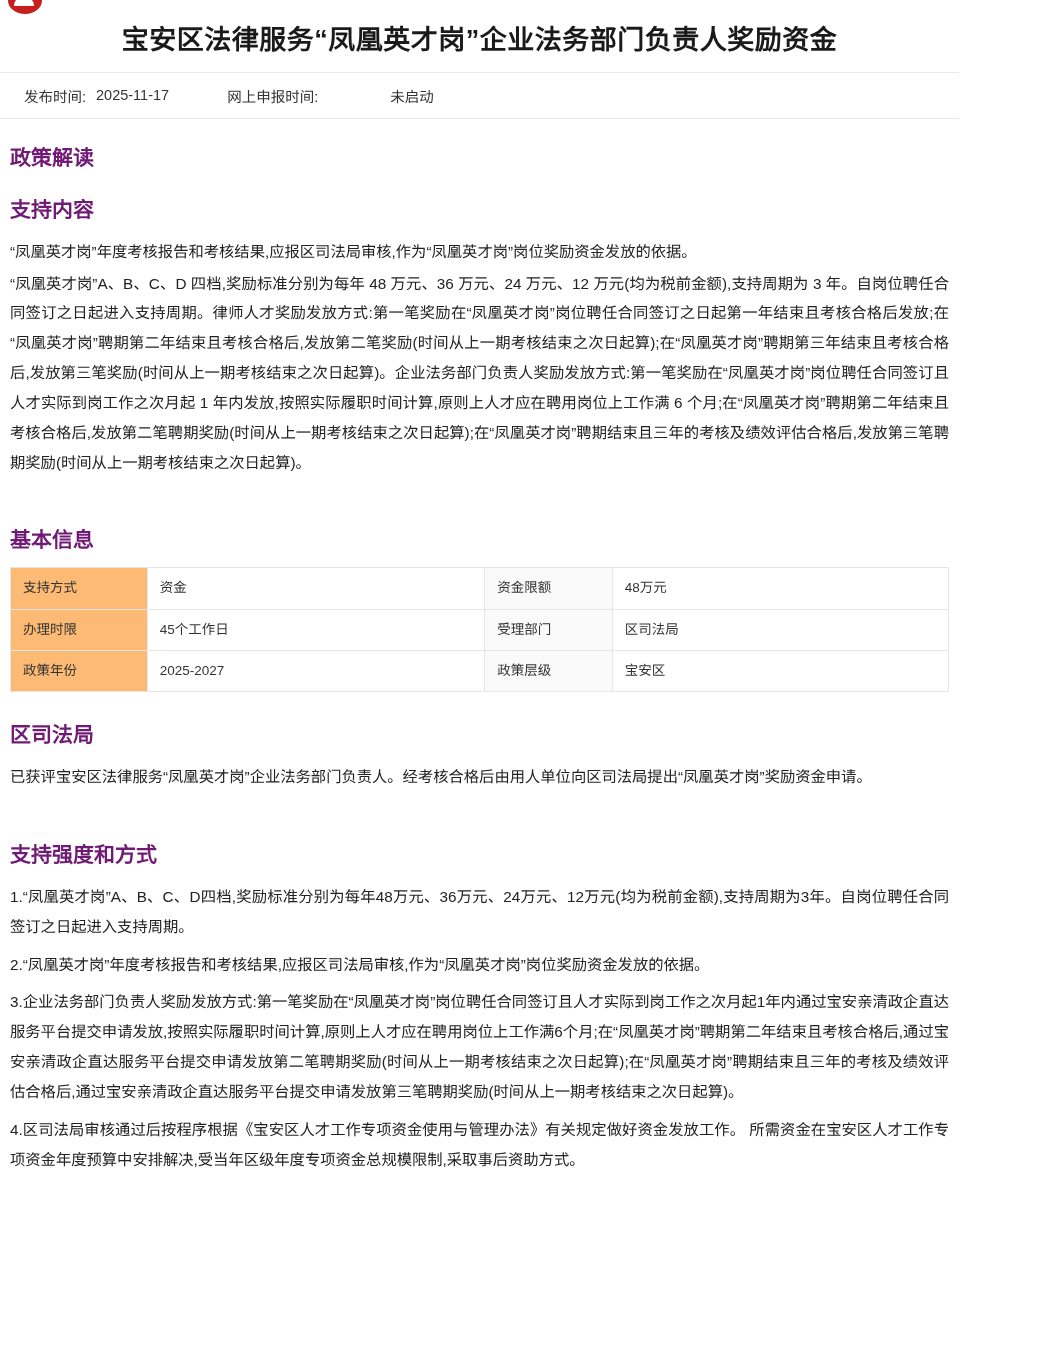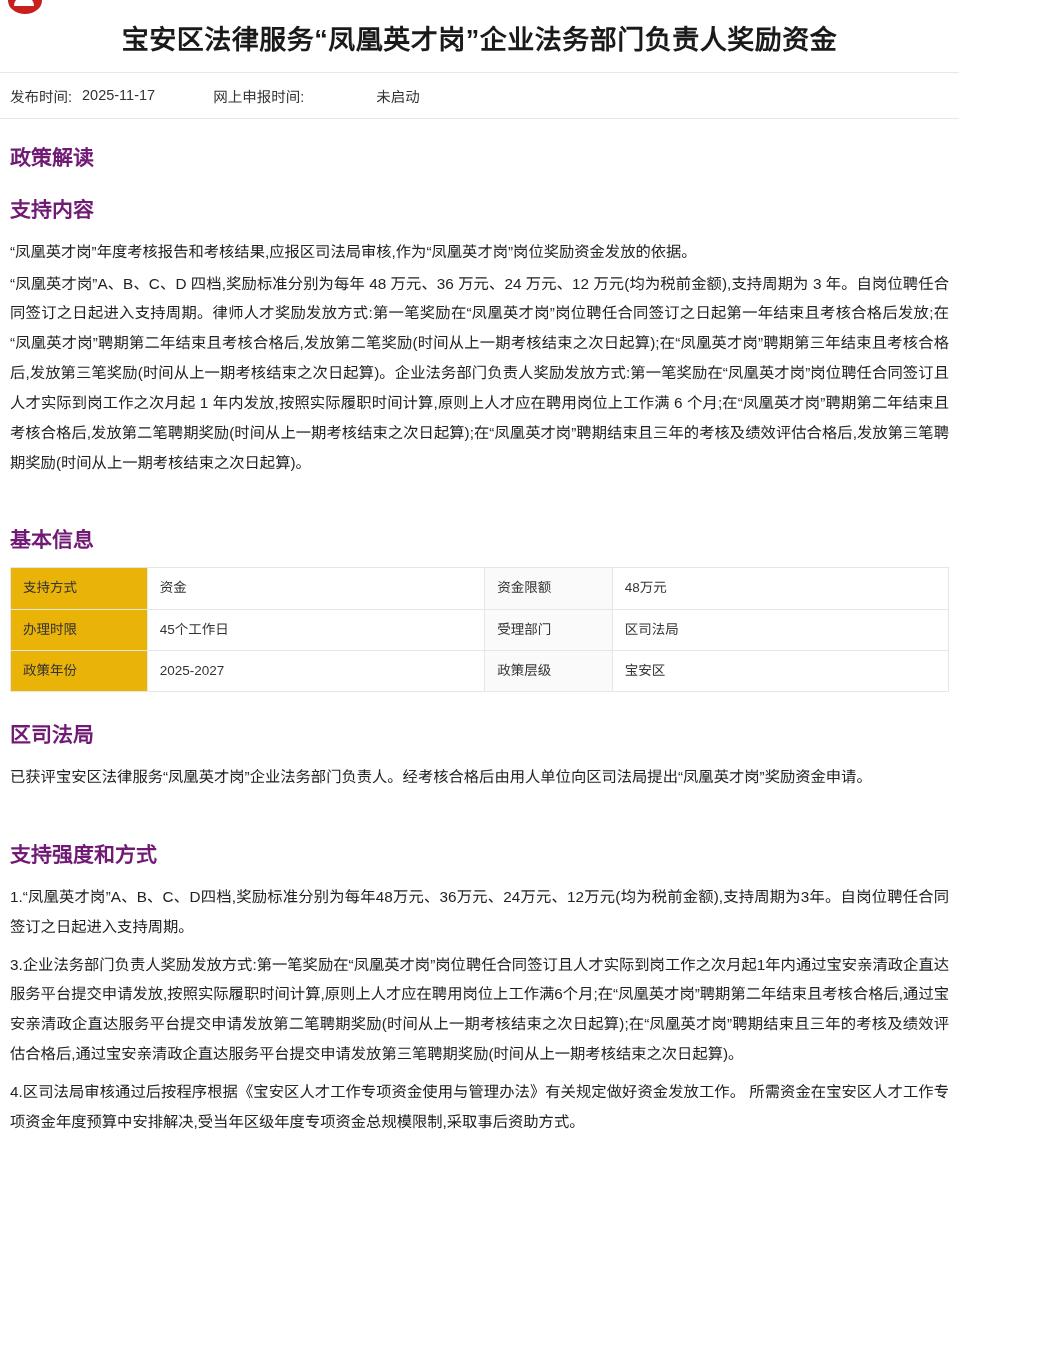--- a/index.html
+++ b/index.html
@@ -51,21 +51,21 @@
     font-size: 27px;
     font-weight: bold;
     line-height: 1.25;
     color: #1a1a1a;
     padding: 2px 10px 14px 10px;
     letter-spacing: 0.5px;
   }
   .meta-row {
     border-top: 1px solid #e8e8e8;
     border-bottom: 1px solid #e8e8e8;
-    padding: 12px 10px 12px 10px;
+    padding: 12px 10px 12px 24px;
     font-size: 14.5px;
     color: #333;
     display: flex;
     align-items: center;
   }
   .meta-item {
     display: inline-flex;
     align-items: center;
     white-space: nowrap;
   }
@@ -101,21 +101,21 @@
     margin-top: 6px;
     font-size: 13.5px;
     color: #333;
   }
   table.info td {
     border: 1px solid #e6e6e6;
     padding: 10px 12px;
     line-height: 1.5;
   }
   table.info td.key {
-    background: #eab308;
+    background: #fdba74;
     width: 118px;
     color: #333;
   }
   table.info td.val {
     width: 330px;
   }
   table.info td.key2 {
     background: #fafafa;
     width: 108px;
   }
@@ -190,18 +190,19 @@
     </table>
 
     <h2 class="sec">区司法局</h2>
     <p class="para">已获评宝安区法律服务“凤凰英才岗”企业法务部门负责人。经考核合格后由用人单位向区司法局提出“凤凰英才岗”奖励资金申请。</p>
 
     <div class="spacer-lg"></div>
 
     <h2 class="sec">支持强度和方式</h2>
     <div class="list">
       <p>1.“凤凰英才岗”A、B、C、D四档,奖励标准分别为每年48万元、36万元、24万元、12万元(均为税前金额),支持周期为3年。自岗位聘任合同签订之日起进入支持周期。</p>
+      <p>2.“凤凰英才岗”年度考核报告和考核结果,应报区司法局审核,作为“凤凰英才岗”岗位奖励资金发放的依据。</p>
       <p>3.企业法务部门负责人奖励发放方式:第一笔奖励在“凤凰英才岗”岗位聘任合同签订且人才实际到岗工作之次月起1年内通过宝安亲清政企直达服务平台提交申请发放,按照实际履职时间计算,原则上人才应在聘用岗位上工作满6个月;在“凤凰英才岗”聘期第二年结束且考核合格后,通过宝安亲清政企直达服务平台提交申请发放第二笔聘期奖励(时间从上一期考核结束之次日起算);在“凤凰英才岗”聘期结束且三年的考核及绩效评估合格后,通过宝安亲清政企直达服务平台提交申请发放第三笔聘期奖励(时间从上一期考核结束之次日起算)。</p>
       <p>4.区司法局审核通过后按程序根据《宝安区人才工作专项资金使用与管理办法》有关规定做好资金发放工作。 所需资金在宝安区人才工作专项资金年度预算中安排解决,受当年区级年度专项资金总规模限制,采取事后资助方式。</p>
     </div>
 
   </div>
 </div>
 
 </body></html>

